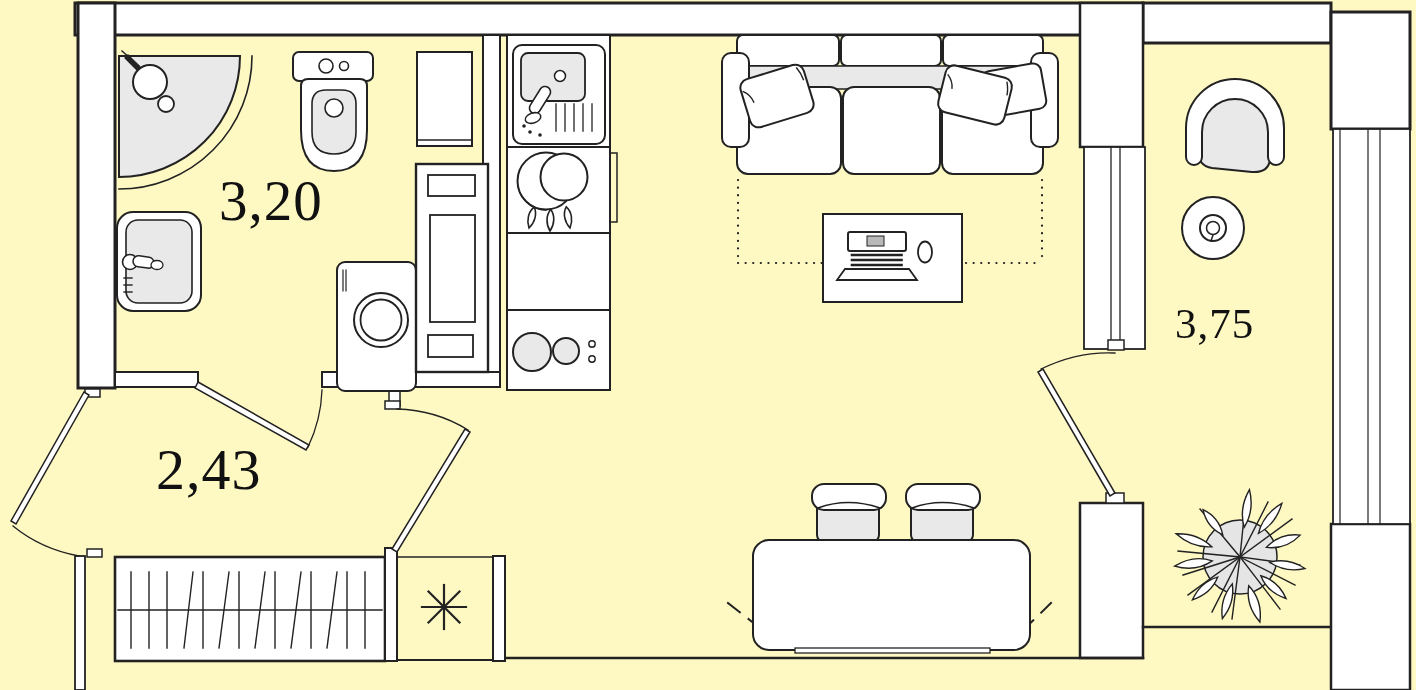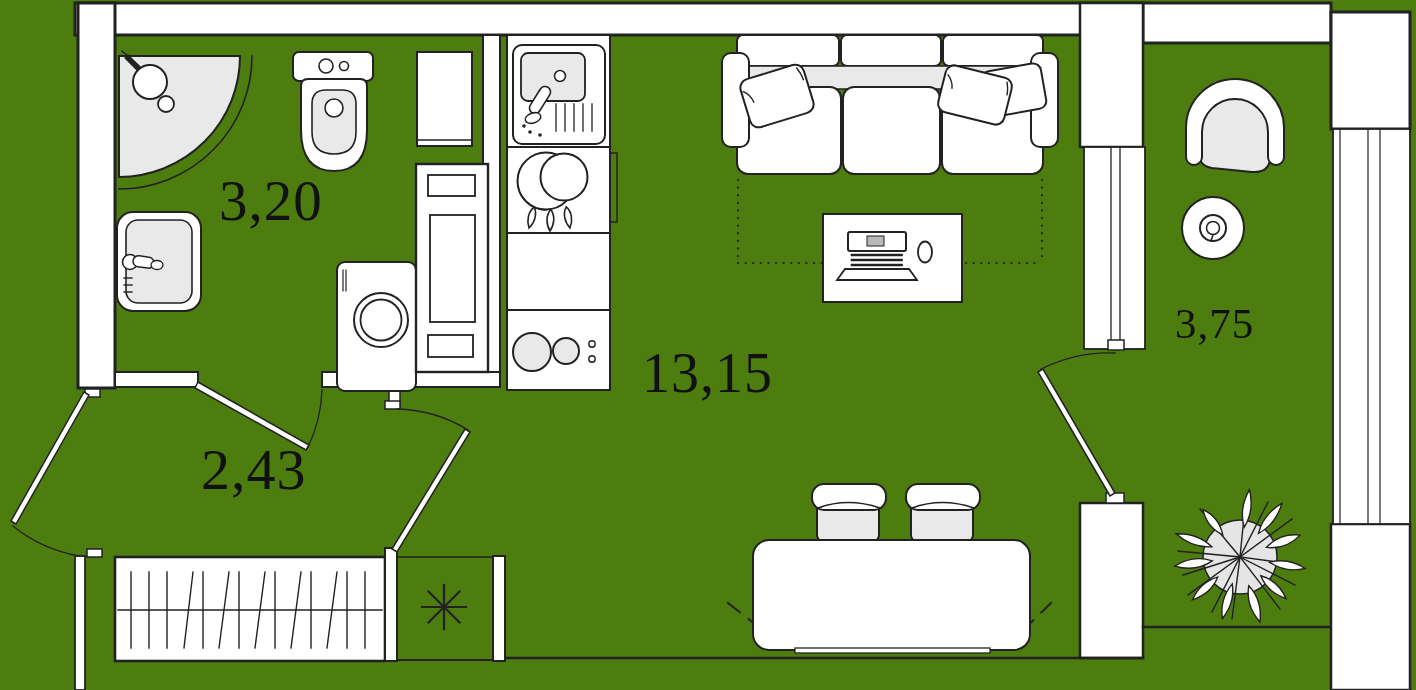--- a/index.html
+++ b/index.html
@@ -1,22 +1,22 @@
 <!DOCTYPE html>
 <html><head>
 <meta charset="utf-8">
 <style>
   html,body{margin:0;padding:0;background:#fff;}
-  #plan{position:relative;width:1416px;height:690px;background:#4d7c0f;overflow:hidden;
+  #plan{position:relative;width:1416px;height:690px;background:#fef9c3;overflow:hidden;
         font-family:"Liberation Serif", serif;}
   #plan svg{position:absolute;left:0;top:0;}
   .area-label{position:absolute;color:#111;font-family:"Liberation Serif", serif;
       font-weight:400;letter-spacing:1px;line-height:1;white-space:nowrap;}
   #lbl-bath{left:219px;top:172px;font-size:57px;}
-  #lbl-hall{left:156px;top:441px;font-size:58px;margin-left:45px;}
+  #lbl-hall{left:156px;top:441px;font-size:58px;}
   #lbl-room{left:642px;top:345px;font-size:56px;}
   #lbl-balc{left:1175px;top:302px;font-size:43px;}
 </style>
 </head>
 <body>
 
 <div id="plan">
 <svg width="1416" height="690" viewBox="0 0 1416 690">
   <g stroke="#222" fill="none" stroke-linecap="square">
 
@@ -326,15 +326,14 @@
         <path d="M1110,496 L1038,372 L1043,369 L1115,493 Z" fill="#fff" stroke-width="1.5"></path>
         <path d="M1115,353 Q1078,351 1041,369" stroke-width="1.3"></path>
       </g>
     </g>
 
   </g>
 </svg>
 
 <div class="area-label" id="lbl-bath">3,20</div>
 <div class="area-label" id="lbl-hall">2,43</div>
-<div class="area-label" id="lbl-room">13,15</div>
 <div class="area-label" id="lbl-balc">3,75</div>
 </div>
 
 </body></html>

